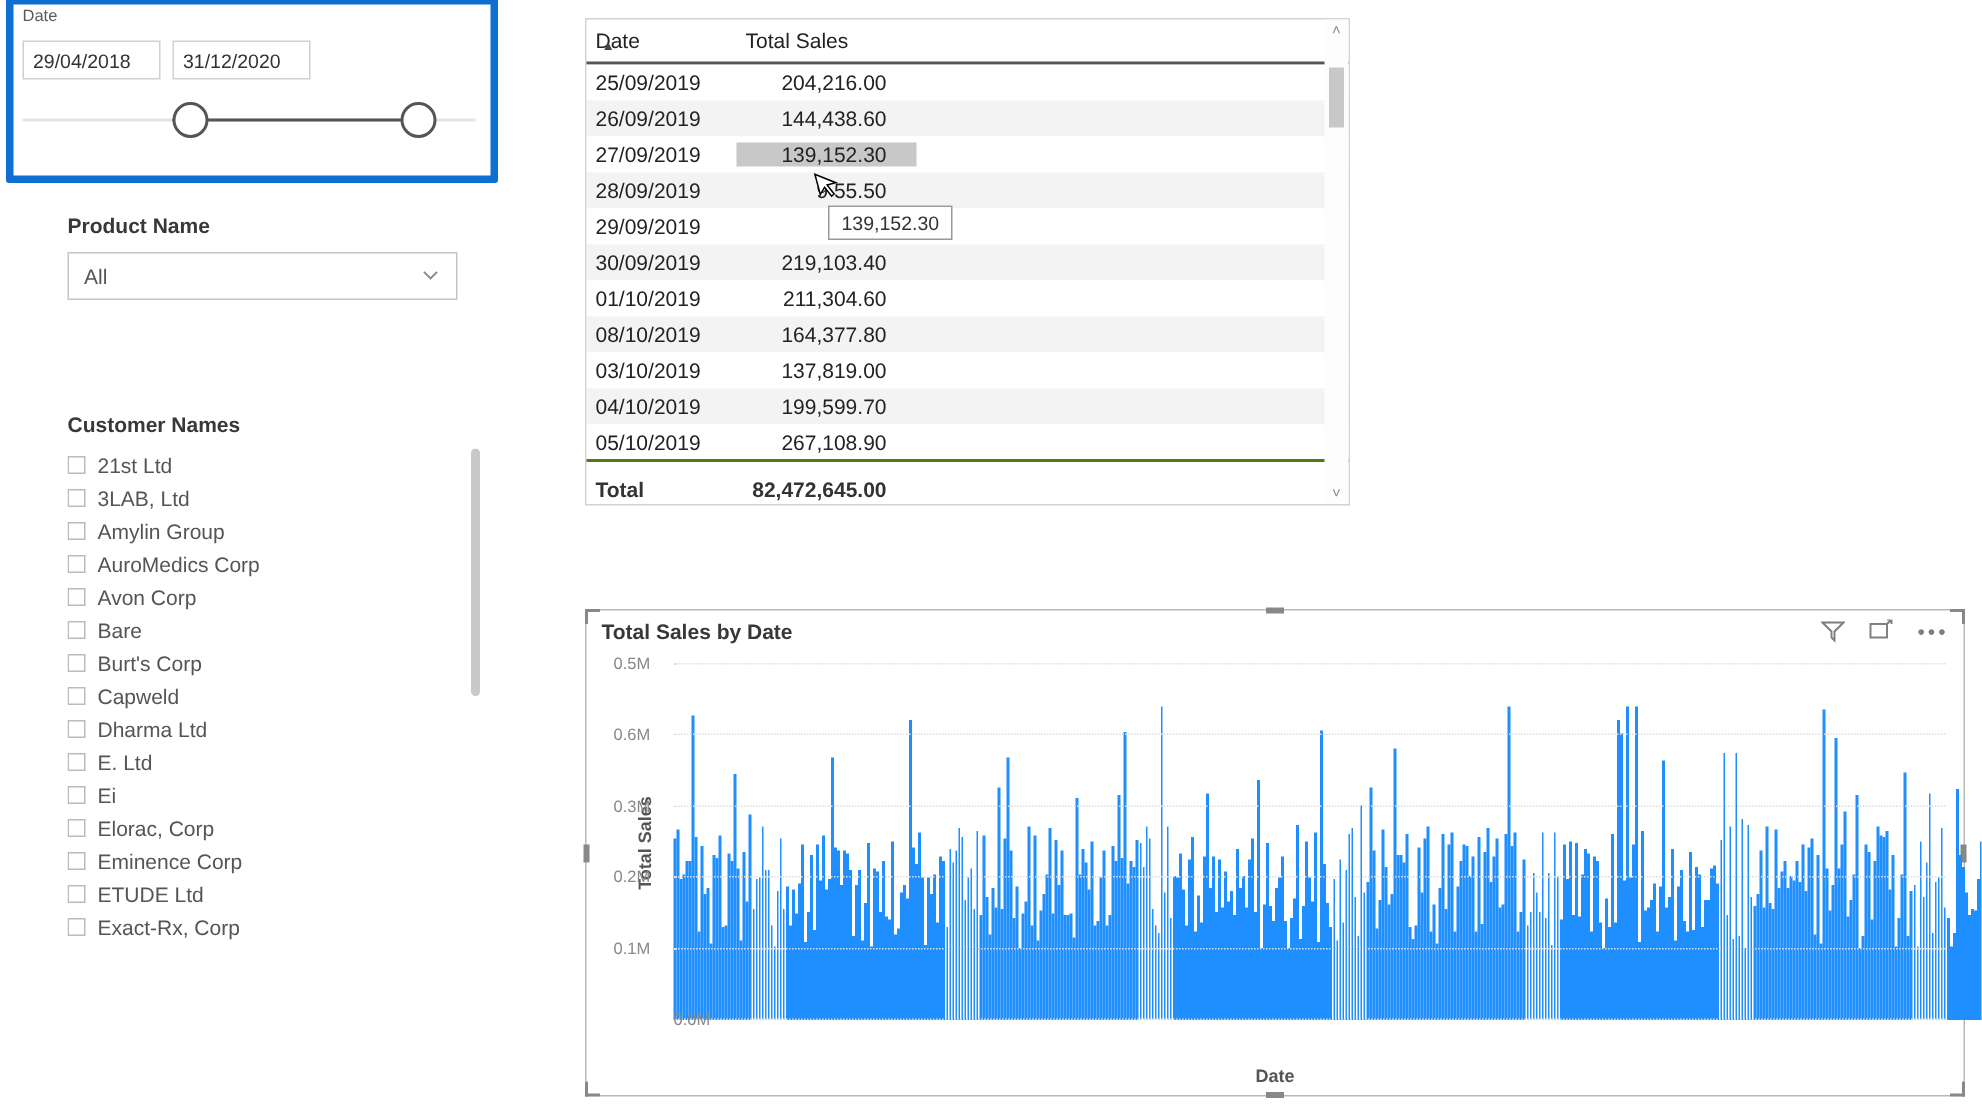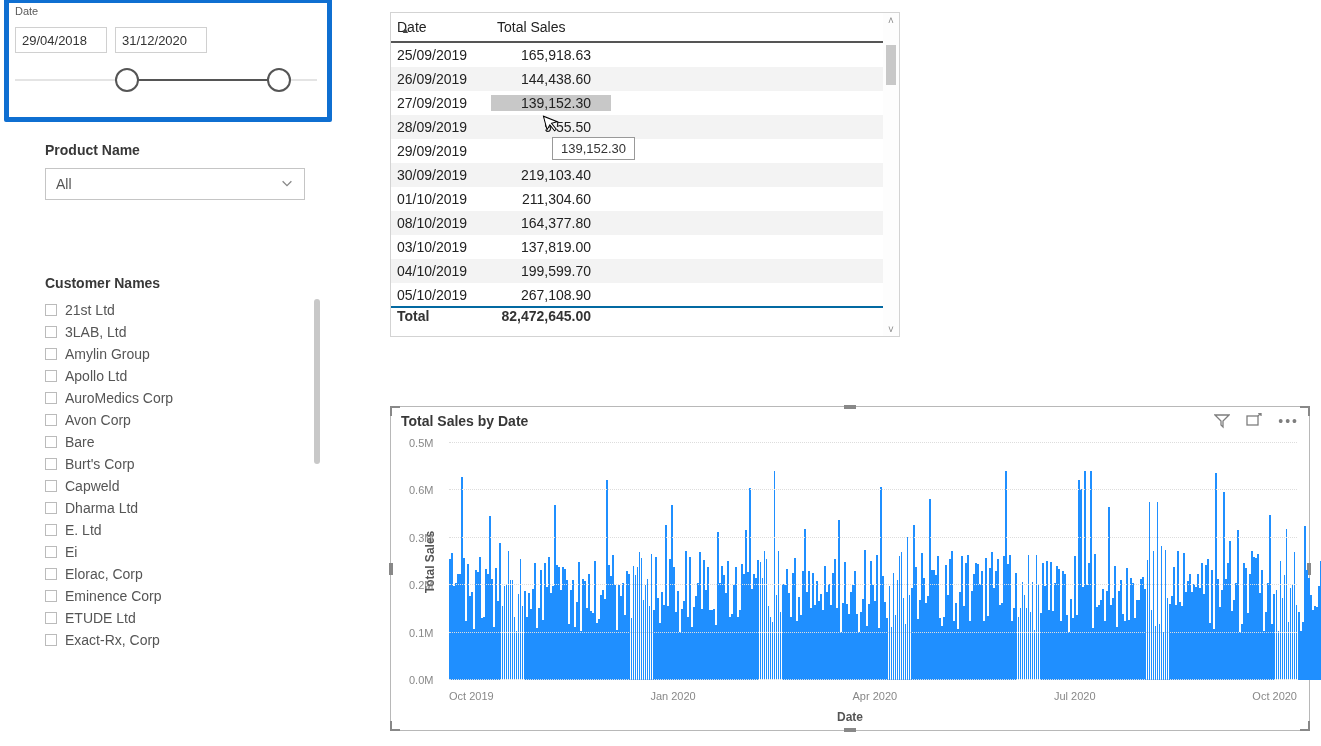--- a/index.html
+++ b/index.html
@@ -191,24 +191,24 @@
     height: 24px;
     align-items: center;
   }
   .table-row:nth-child(odd) { background: #fff; }
   .table-row:nth-child(even) { background: #f3f3f3; }
   .table-row .tc1 { width: 100px; padding-left: 6px; color: #222; }
   .table-row .tc2 { width: 120px; text-align: right; padding-right: 20px; color: #222; }
   .table-row.highlight .tc2 { background: #c8c8c8; }
   .table-row.partial .tc2 { position: relative; }
   .table-total {
-    border-top: 2px solid #0369a1;
+    border-top: 2px solid #4d7c0f;
     display: flex;
     height: 28px;
-    align-items: flex-start;
+    align-items: flex-end;
     font-weight: 700;
   }
   .table-total .tt1 { width: 100px; padding-left: 6px; }
   .table-total .tt2 { width: 120px; text-align: right; padding-right: 20px; }
 
   .table-vscroll {
     position: absolute;
     right: 0;
     top: 0;
     bottom: 0;
@@ -402,24 +402,20 @@
       <div class="c-item">
         <div class="c-box"></div>
         <span>3LAB, Ltd</span>
       </div>
       <div class="c-item">
         <div class="c-box"></div>
         <span>Amylin Group</span>
       </div>
       <div class="c-item">
         <div class="c-box"></div>
-        <span>Apollo Ltd</span>
-      </div>
-      <div class="c-item">
-        <div class="c-box"></div>
         <span>AuroMedics Corp</span>
       </div>
       <div class="c-item">
         <div class="c-box"></div>
         <span>Avon Corp</span>
       </div>
       <div class="c-item">
         <div class="c-box"></div>
         <span>Bare</span>
       </div>
@@ -466,21 +462,21 @@
   <div class="table-header">
     <div class="col1">
       <span>Date</span>
       <span class="sort-arrow">▲</span>
     </div>
     <div class="col2">Total Sales</div>
   </div>
   <div class="table-body" id="table-body">
       <div class="table-row">
         <div class="tc1">25/09/2019</div>
-        <div class="tc2">165,918.63</div>
+        <div class="tc2">204,216.00</div>
       </div>
       <div class="table-row">
         <div class="tc1">26/09/2019</div>
         <div class="tc2">144,438.60</div>
       </div>
       <div class="table-row highlight">
         <div class="tc1">27/09/2019</div>
         <div class="tc2">139,152.30</div>
       </div>
       <div class="table-row partial">
@@ -993,34 +989,27 @@
         <div class="bar" style="height: 46.5333%; width: 0.217391%;"></div>
         <div class="bar" style="height: 42.9886%; width: 0.217391%;"></div>
         <div class="bar" style="height: 35.951%; width: 0.217391%;"></div>
         <div class="bar" style="height: 29.7417%; width: 0.217391%;"></div>
         <div class="bar" style="height: 31.2742%; width: 0.217391%;"></div>
         <div class="bar" style="height: 30.6101%; width: 0.217391%;"></div>
         <div class="bar" style="height: 39.8483%; width: 0.217391%;"></div>
         <div class="bar" style="height: 50.3468%; width: 0.217391%;"></div>
       </div>
   <div class="grid-line" style="bottom: 0%;"></div>
-      <div class="y-tick" style="bottom: 0%; transform: translateY(50%);">0.0M</div>
+      <div class="y-tick" style="bottom: 0%; transform: translateY(50%); margin-left: 40px;">0.0M</div>
       <div class="grid-line" style="bottom: 20%;"></div>
       <div class="y-tick" style="bottom: 20%; transform: translateY(50%);">0.1M</div>
       <div class="grid-line" style="bottom: 40%;"></div>
       <div class="y-tick" style="bottom: 40%; transform: translateY(50%);">0.2M</div>
       <div class="grid-line" style="bottom: 60%;"></div>
       <div class="y-tick" style="bottom: 60%; transform: translateY(50%);">0.3M</div>
       <div class="grid-line" style="bottom: 80%;"></div>
       <div class="y-tick" style="bottom: 80%; transform: translateY(50%);">0.6M</div>
       <div class="grid-line" style="bottom: 100%;"></div>
       <div class="y-tick" style="bottom: 100%; transform: translateY(50%);">0.5M</div>
     </div>
 
-  <div class="x-ticks" id="x-ticks">
-      <span>Oct 2019</span>
-      <span>Jan 2020</span>
-      <span>Apr 2020</span>
-      <span>Jul 2020</span>
-      <span>Oct 2020</span>
-    </div>
   <div class="x-label">Date</div>
 </div>
 
 </body></html>

